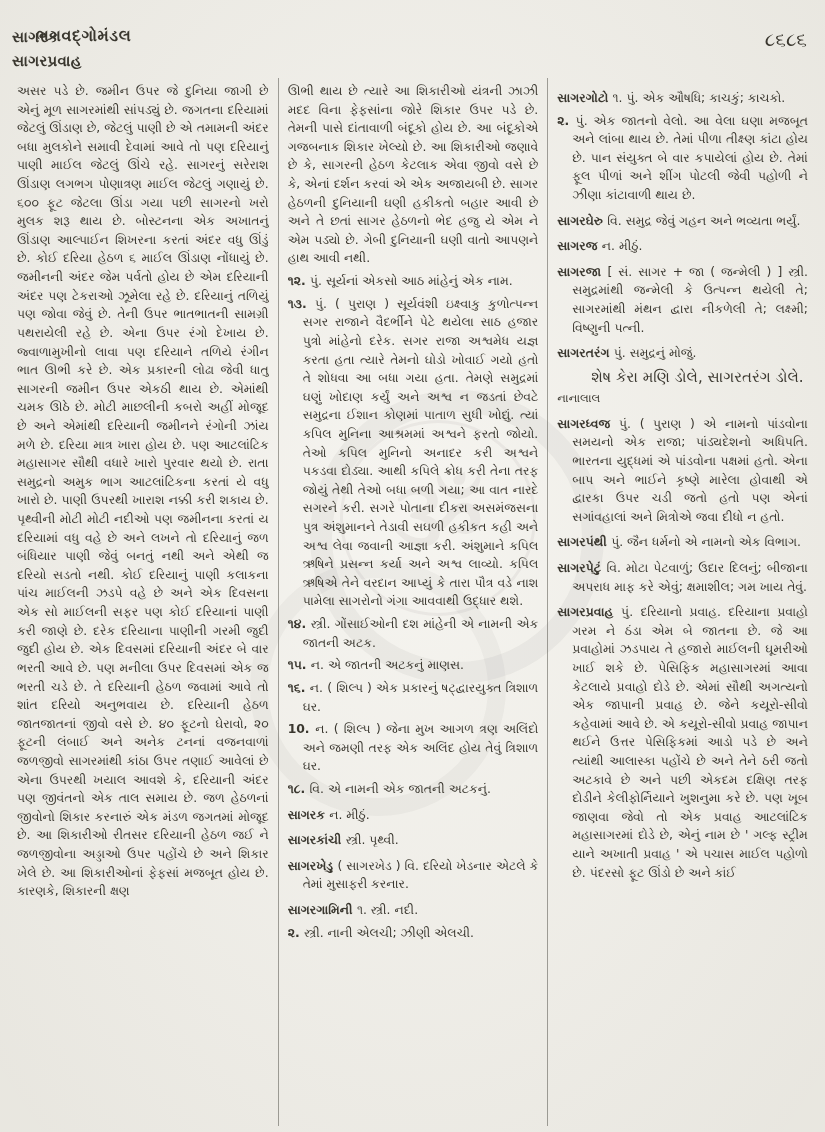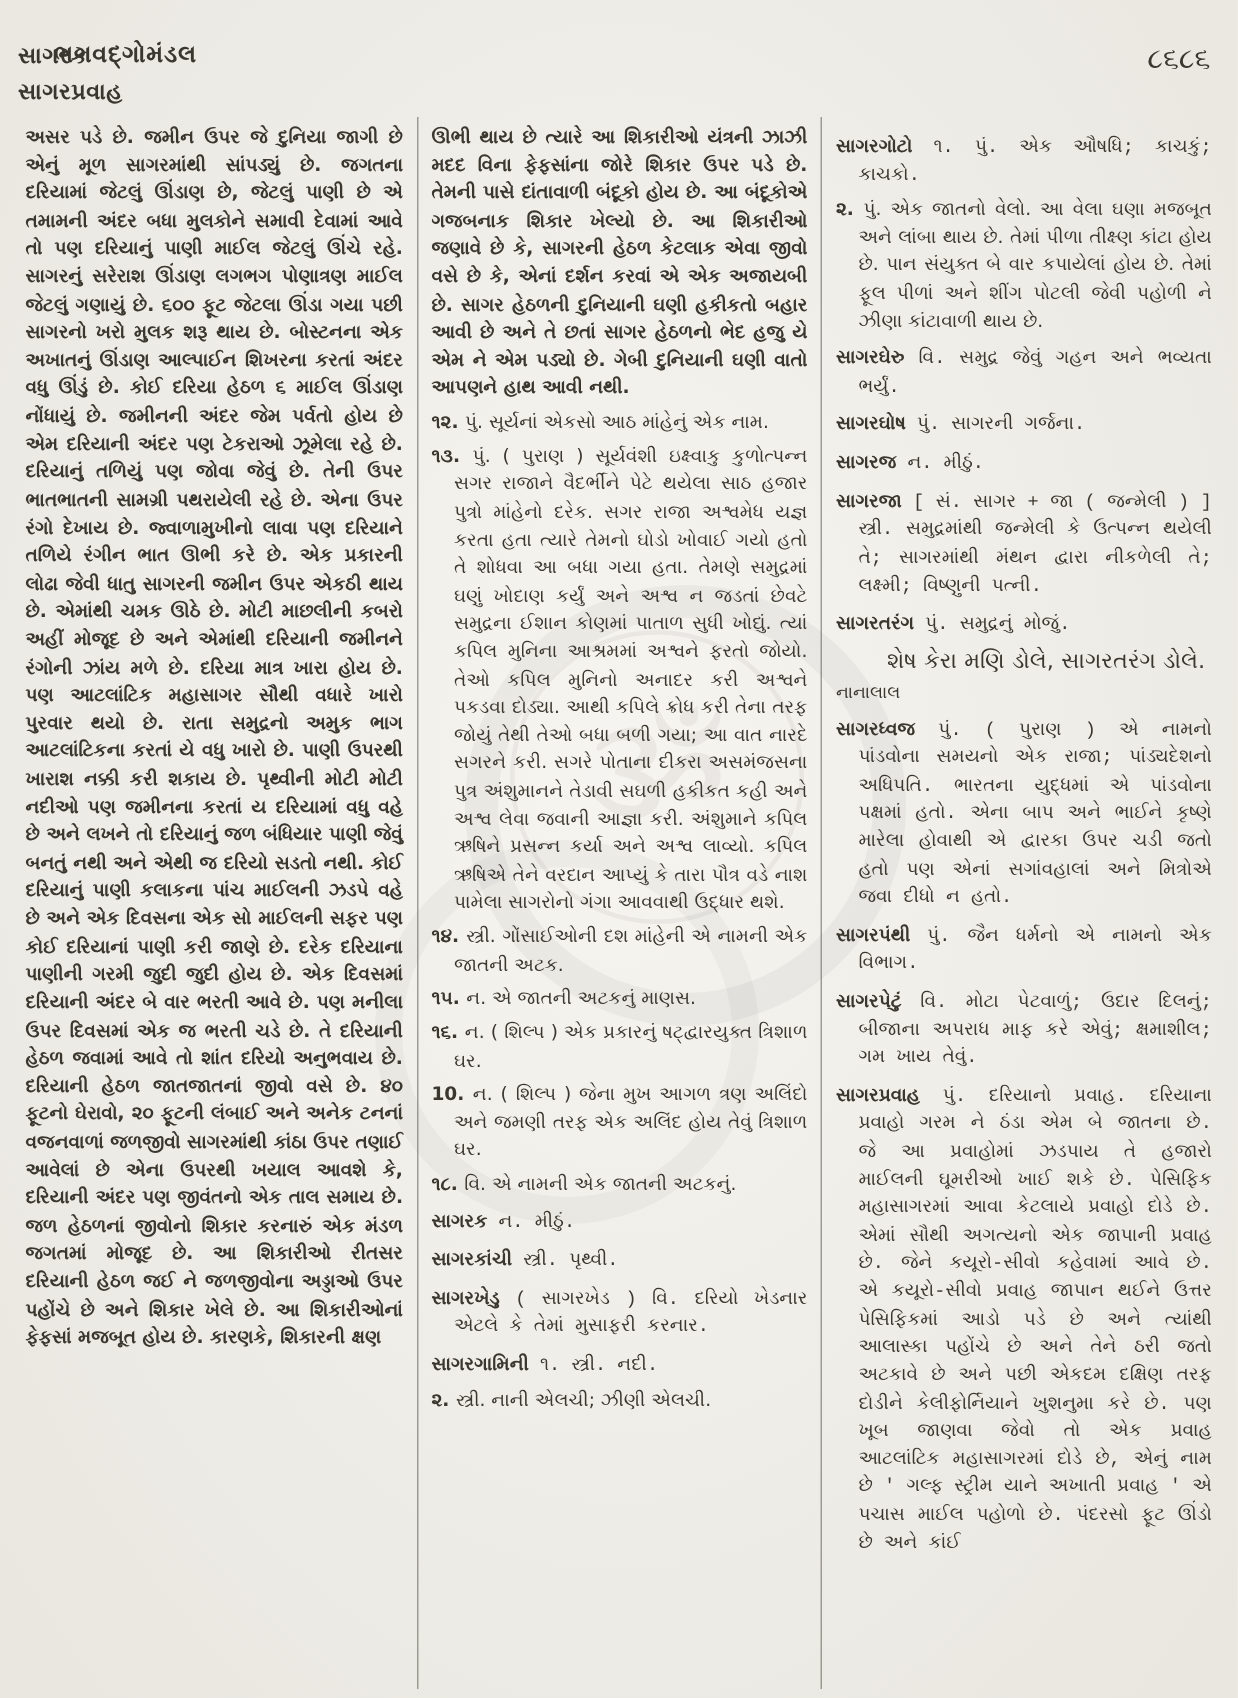--- a/index.html
+++ b/index.html
@@ -26,23 +26,23 @@
   }
   .col{
     width:33.33%;box-sizing:border-box;
     padding:4px 9px 0 9px;
     overflow:hidden;
     font-size:12.4px;line-height:1.5;
     text-align:justify;
   }
   .col.ruled{border-left:1px solid rgba(90,88,80,0.55);}
   .blk{margin:0 0 2px 0;}
-  .blk.body{text-indent:0;font-weight:bold;}
+  .blk.body{text-indent:0;}
   .blk.sense{padding-left:15px;text-indent:-15px;margin-top:4px;}
-  .blk.entry{padding-left:15px;text-indent:-15px;margin-top:7px;font-family:Liberation Mono, monospace;}
+  .blk.entry{padding-left:15px;text-indent:-15px;margin-top:7px;}
   .blk.quote{text-align:left;padding-left:34px;margin-top:3px;font-size:15px;}
   .blk.attr{padding-right:10px;margin-top:1px;font-size:11.5px;}
   .hw{font-weight:bold;}
   
   .wm{position:absolute;border-radius:50%;pointer-events:none;}
   .wm1{left:310px;top:390px;width:250px;height:250px;border:22px solid rgba(60,58,50,0.05);}
   .wm2{left:340px;top:420px;width:190px;height:190px;border:3px solid rgba(60,58,50,0.06);}
   .wm3{left:250px;top:560px;width:220px;height:220px;border:18px solid rgba(60,58,50,0.04);}
   .wm-glyph{
     position:absolute;left:362px;top:455px;width:150px;height:120px;
@@ -83,21 +83,20 @@
         <div class="blk entry"><span class="hw">સાગરક </span>ન. મીઠું.</div>
         <div class="blk entry"><span class="hw">સાગરકાંચી </span>સ્ત્રી. પૃથ્વી.</div>
         <div class="blk entry"><span class="hw">સાગરખેડુ </span>( સાગરખેડ ) વિ. દરિયો ખેડનાર એટલે કે તેમાં મુસાફરી કરનાર.</div>
         <div class="blk entry"><span class="hw">સાગરગામિની </span>૧. સ્ત્રી. નદી.</div>
         <div class="blk sense"><span class="hw">૨. </span>સ્ત્રી. નાની એલચી; ઝીણી એલચી.</div>
       </div>
     <div class="col ruled">
         <div class="blk entry"><span class="hw">સાગરગોટો </span>૧. પું. એક ઔષધિ; કાચકું; કાચકો.</div>
         <div class="blk sense"><span class="hw">૨. </span>પું. એક જાતનો વેલો. આ વેલા ઘણા મજબૂત અને લાંબા થાય છે. તેમાં પીળા તીક્ષ્ણ કાંટા હોય છે. પાન સંયુક્ત બે વાર કપાયેલાં હોય છે. તેમાં ફૂલ પીળાં અને શીંગ પોટલી જેવી પહોળી ને ઝીણા કાંટાવાળી થાય છે.</div>
         <div class="blk entry"><span class="hw">સાગરઘેરુ </span>વિ. સમુદ્ર જેવું ગહન અને ભવ્યતા ભર્યું.</div>
-        <div class="blk entry"><span class="hw">સાગરઘોષ </span>પું. સાગરની ગર્જના.</div>
         <div class="blk entry"><span class="hw">સાગરજ </span>ન. મીઠું.</div>
         <div class="blk entry"><span class="hw">સાગરજા </span>[ સં. સાગર + જા ( જન્મેલી ) ] સ્ત્રી. સમુદ્રમાંથી જન્મેલી કે ઉત્પન્ન થયેલી તે; સાગરમાંથી મંથન દ્વારા નીકળેલી તે; લક્ષ્મી; વિષ્ણુની પત્ની.</div>
         <div class="blk entry"><span class="hw">સાગરતરંગ </span>પું. સમુદ્રનું મોજું.</div>
         <div class="blk quote">શેષ કેરા મણિ ડોલે, સાગરતરંગ ડોલે.</div>
         <div class="blk attr">નાનાલાલ</div>
         <div class="blk entry"><span class="hw">સાગરધ્વજ </span>પું. ( પુરાણ ) એ નામનો પાંડવોના સમયનો એક રાજા; પાંડ્યદેશનો અધિપતિ. ભારતના યુદ્ધમાં એ પાંડવોના પક્ષમાં હતો. એના બાપ અને ભાઈને કૃષ્ણે મારેલા હોવાથી એ દ્વારકા ઉપર ચડી જતો હતો પણ એનાં સગાંવહાલાં અને મિત્રોએ જવા દીધો ન હતો.</div>
         <div class="blk entry"><span class="hw">સાગરપંથી </span>પું. જૈન ધર્મનો એ નામનો એક વિભાગ.</div>
         <div class="blk entry"><span class="hw">સાગરપેટું </span>વિ. મોટા પેટવાળું; ઉદાર દિલનું; બીજાના અપરાધ માફ કરે એવું; ક્ષમાશીલ; ગમ ખાય તેવું.</div>
         <div class="blk entry"><span class="hw">સાગરપ્રવાહ </span>પું. દરિયાનો પ્રવાહ. દરિયાના પ્રવાહો ગરમ ને ઠંડા એમ બે જાતના છે. જે આ પ્રવાહોમાં ઝડપાય તે હજારો માઈલની ઘૂમરીઓ ખાઈ શકે છે. પેસિફિક મહાસાગરમાં આવા કેટલાયે પ્રવાહો દોડે છે. એમાં સૌથી અગત્યનો એક જાપાની પ્રવાહ છે. જેને કયૂરો-સીવો કહેવામાં આવે છે. એ કયૂરો-સીવો પ્રવાહ જાપાન થઈને ઉત્તર પેસિફિકમાં આડો પડે છે અને ત્યાંથી આલાસ્કા પહોંચે છે અને તેને ઠરી જતો અટકાવે છે અને પછી એકદમ દક્ષિણ તરફ દોડીને કેલીફોર્નિયાને ખુશનુમા કરે છે. પણ ખૂબ જાણવા જેવો તો એક પ્રવાહ આટલાંટિક મહાસાગરમાં દોડે છે, એનું નામ છે ' ગલ્ફ સ્ટ્રીમ યાને અખાતી પ્રવાહ ' એ પચાસ માઈલ પહોળો છે. પંદરસો ફૂટ ઊંડો છે અને કાંઈ</div>
       </div>

